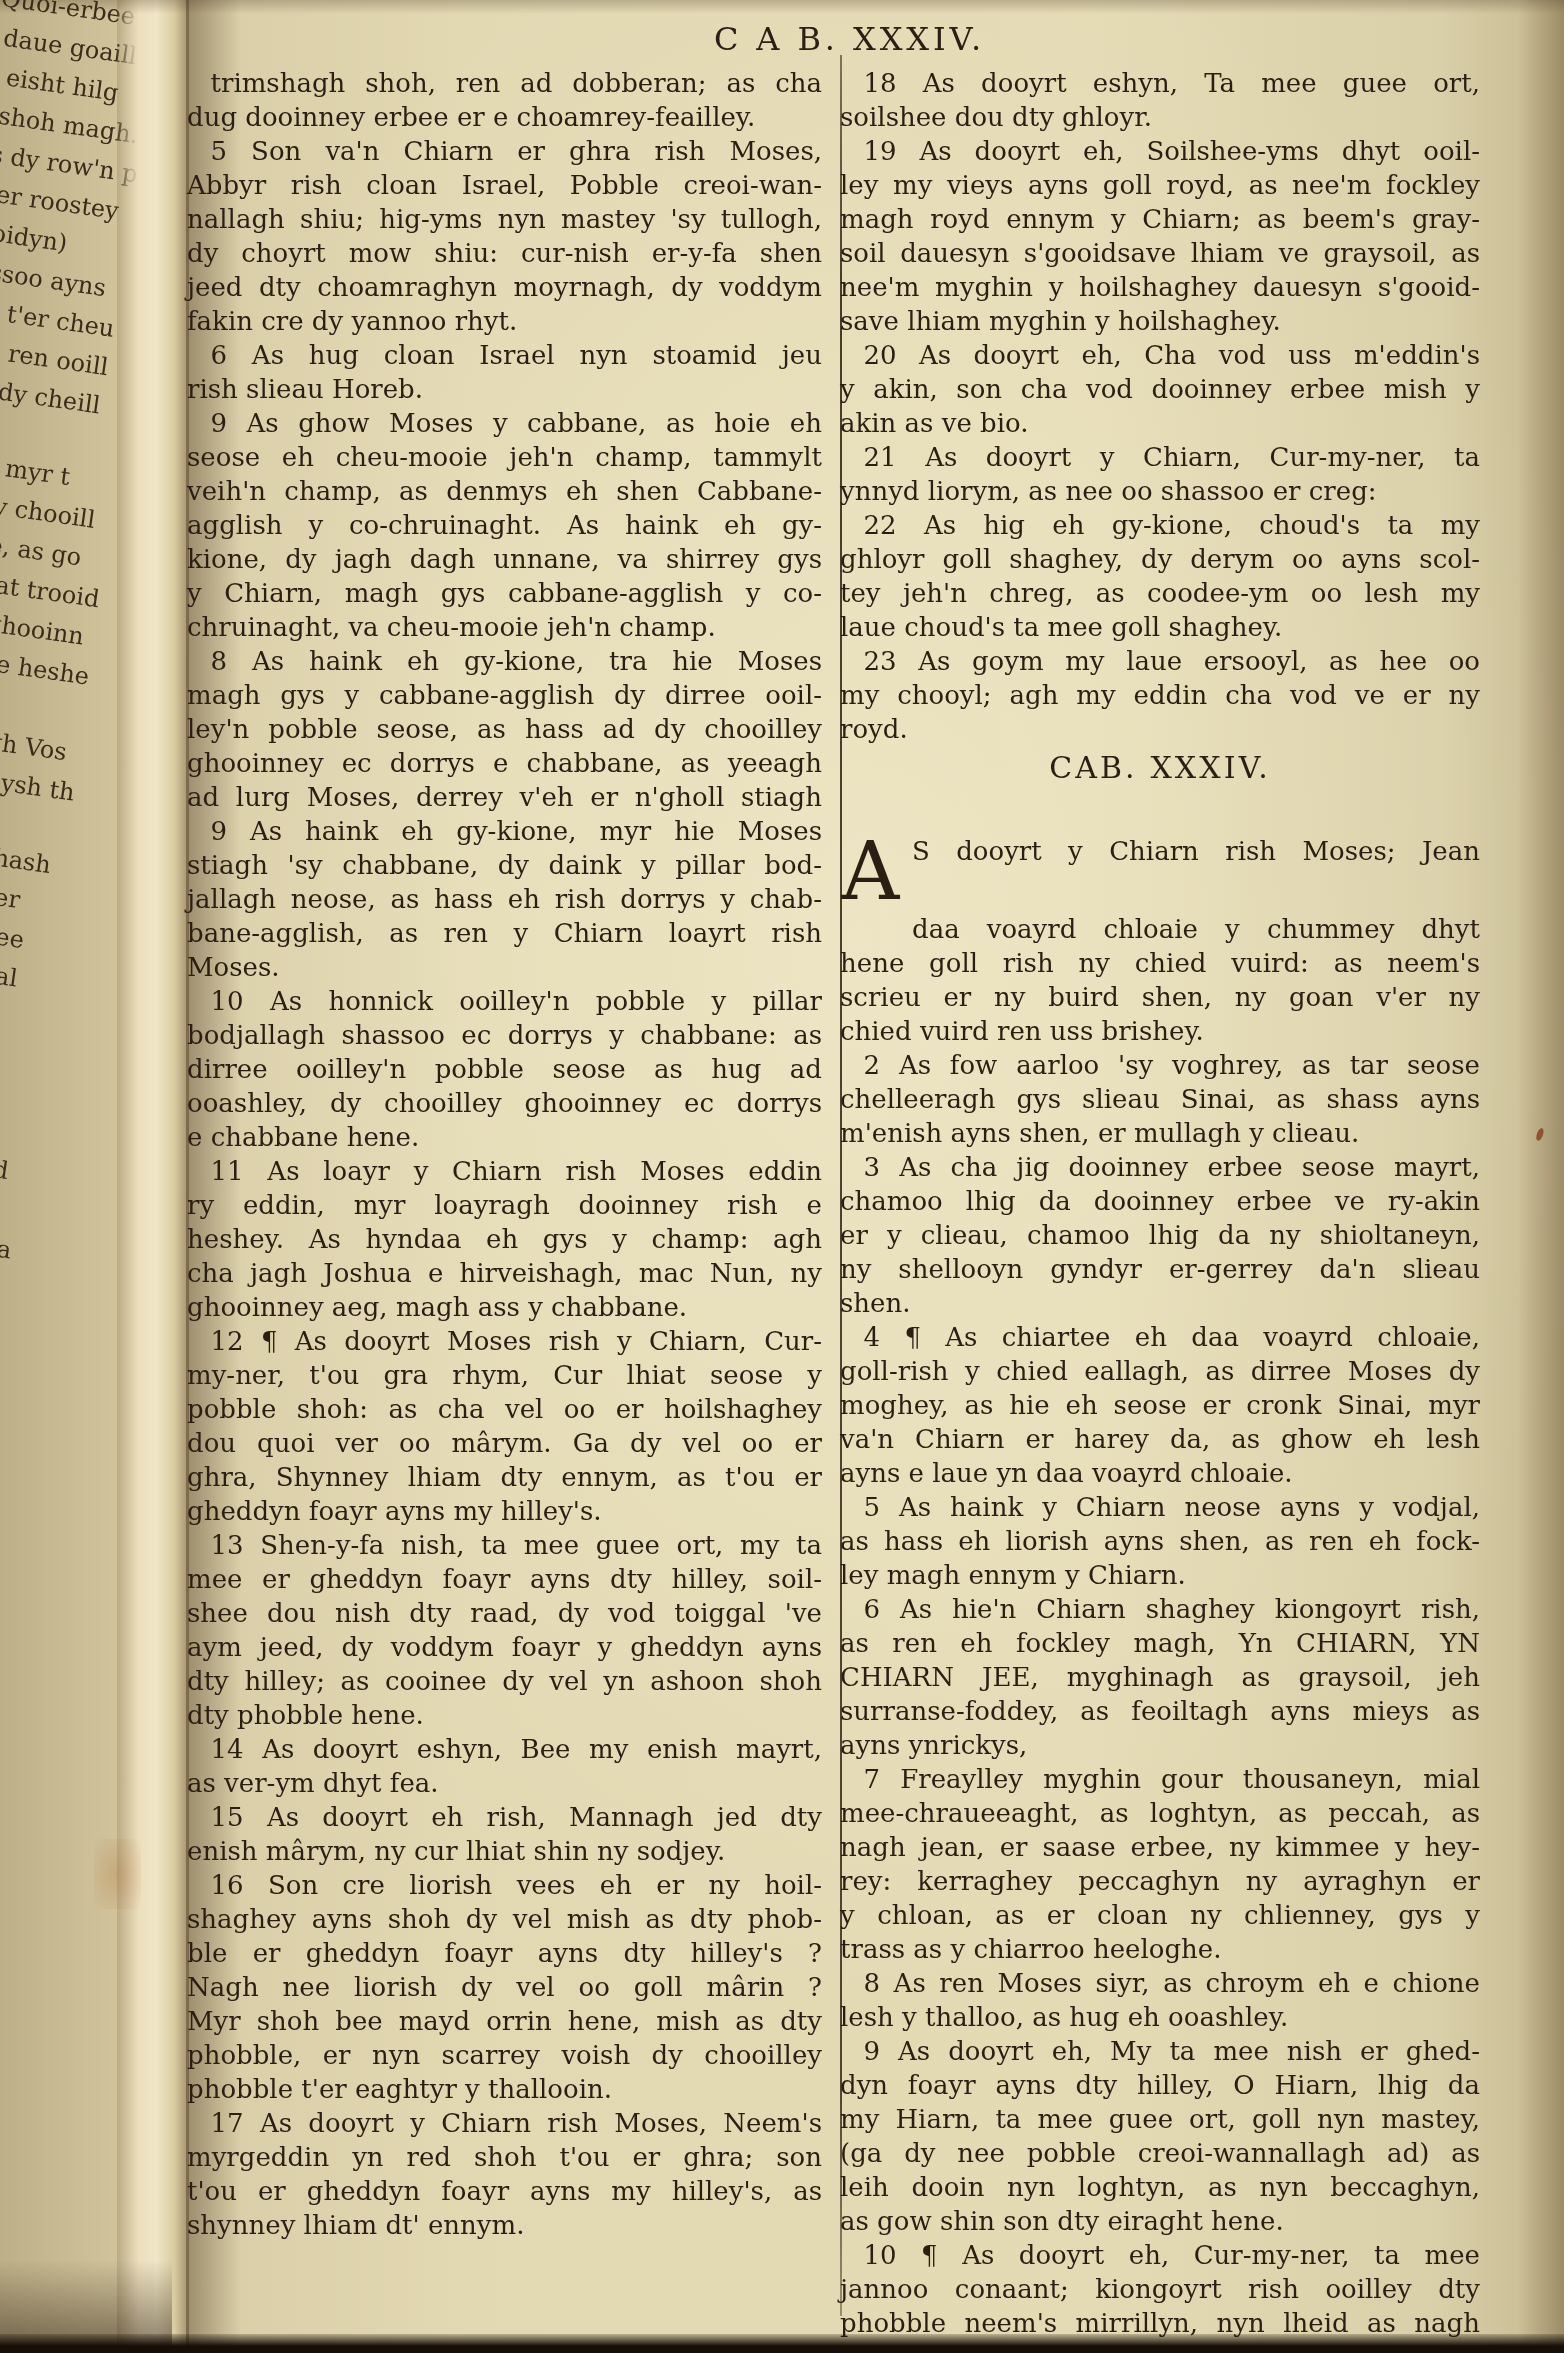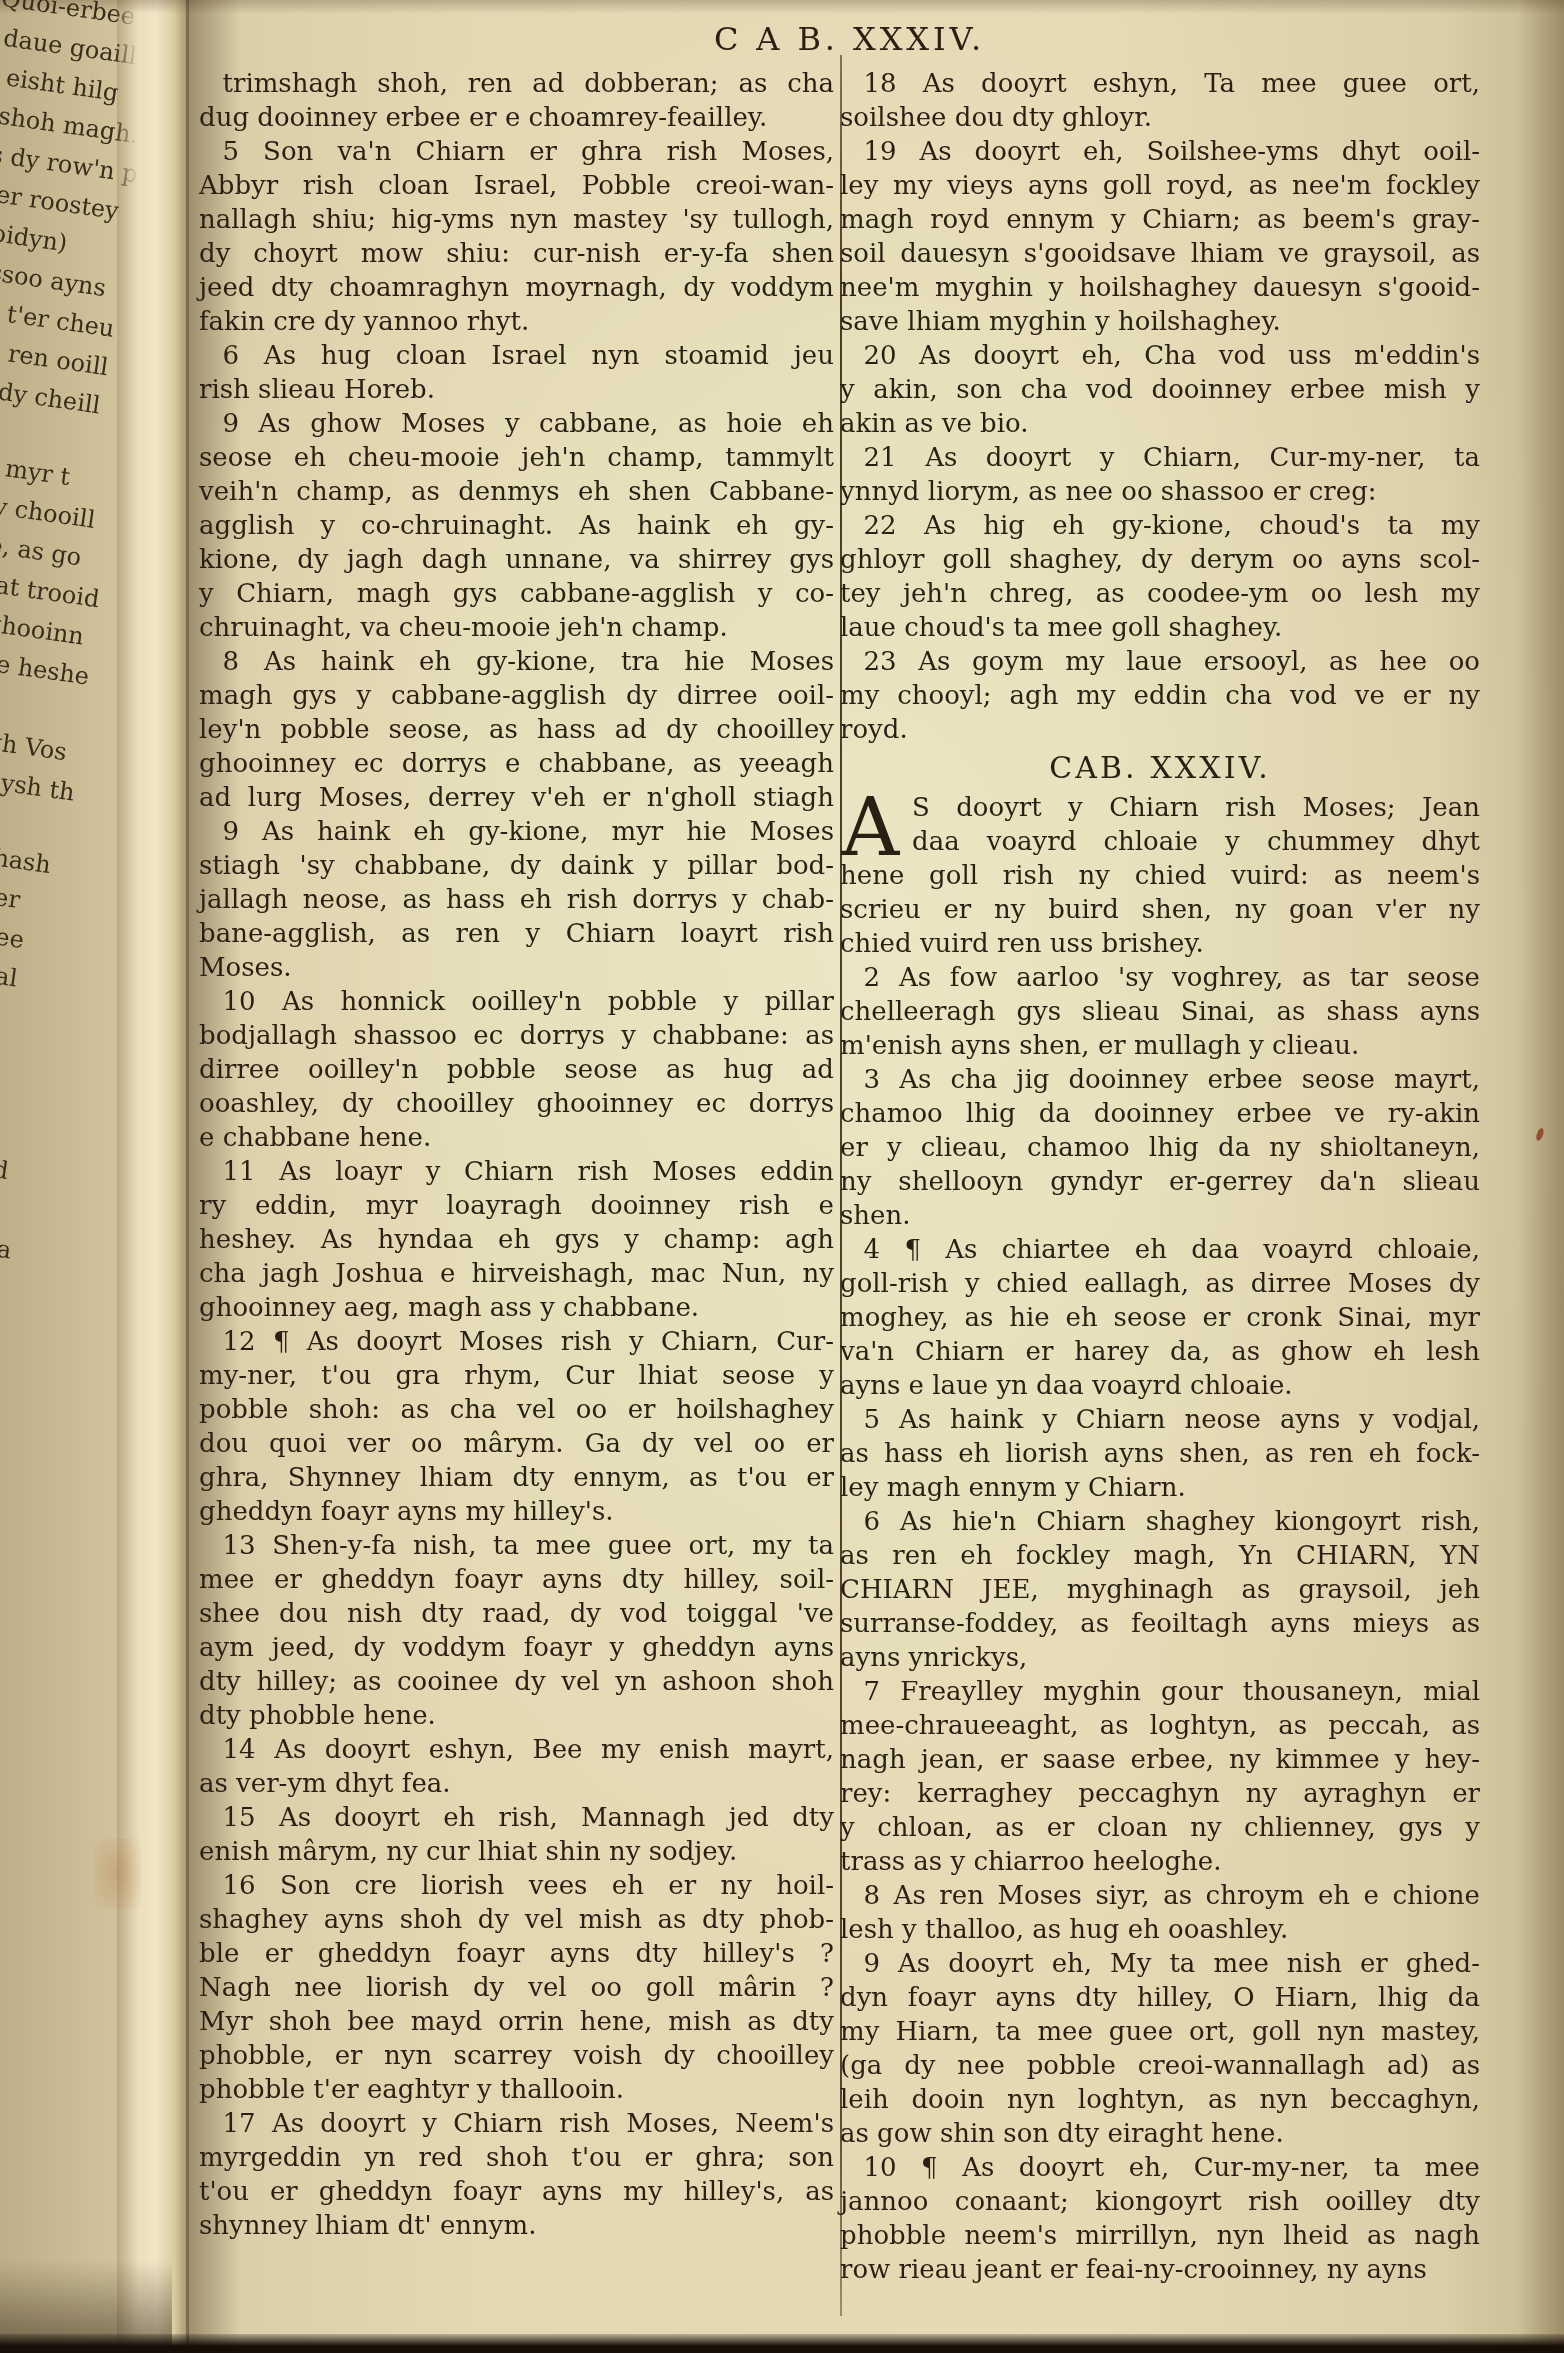--- a/index.html
+++ b/index.html
@@ -36,33 +36,33 @@
   #gutter-shadow{
     position:absolute;left:186px;top:0;width:55px;height:2354px;
     background:linear-gradient(90deg, rgba(70,48,24,0.42), rgba(70,48,24,0.0));
   }
   
   #page-header{
     position:absolute;left:196px;top:20.3px;width:1307px;
     text-align:center;font-size:32px;font-weight:normal;letter-spacing:3.9px;
   }
   .col{position:absolute;top:66px;font-size:26px;line-height:34px;}
-  #col-left{left:199px;width:635px;}
+  #col-left{left:187px;width:635px;}
   #col-right{left:840px;width:640px;}
   .verse{position:relative;}
   .line{
     text-align:justify;
     text-align-last:justify;
     -moz-text-align-last:justify;
     height:34px;overflow:visible;white-space:nowrap;
   }
   .line.jy{white-space:normal;}
   .line.last{text-align-last:left;-moz-text-align-last:left;white-space:nowrap;}
   .line.first{text-indent:23.5px;}
-  .line.dc{margin-left:72px;}
+  .line.dc{margin-left:72px;margin-top:44px;}
   .dropcap{
     position:absolute;left:1.6px;top:4.7px;
     font-size:80px;line-height:66px;font-weight:normal;
   }
   #chapter-heading{
     text-align:center;font-size:30px;letter-spacing:3.1px;
     height:44px;line-height:44px;
   }
   #col-divider{
     position:absolute;left:840px;top:55px;width:1.6px;height:2261px;

